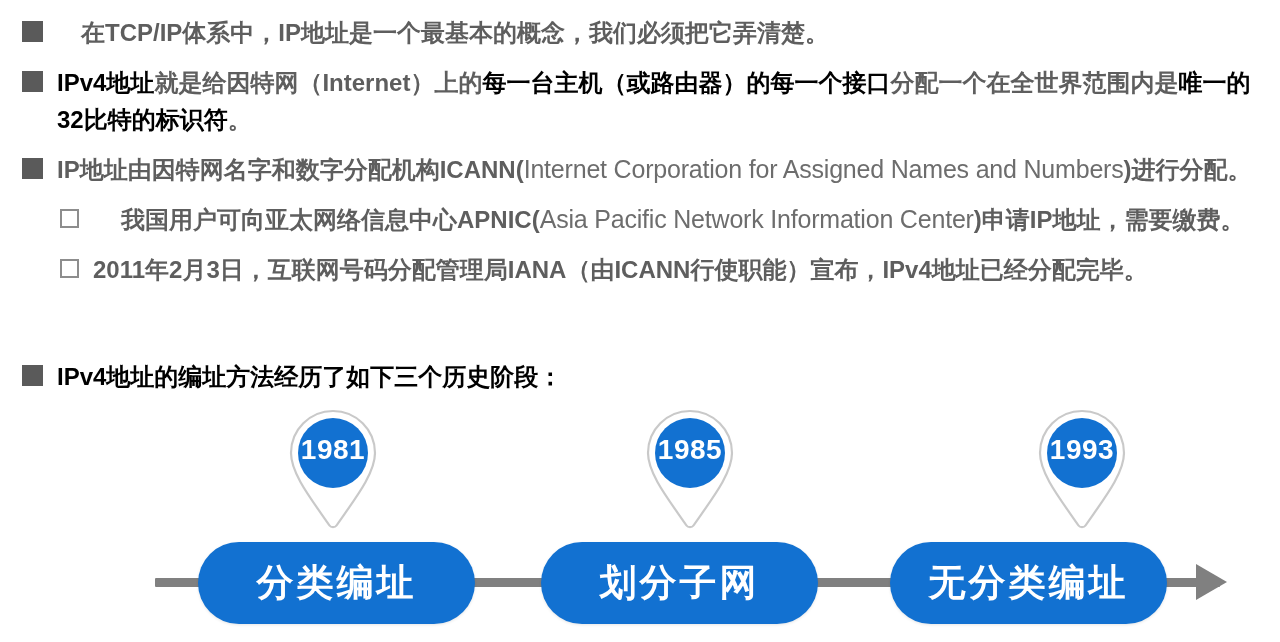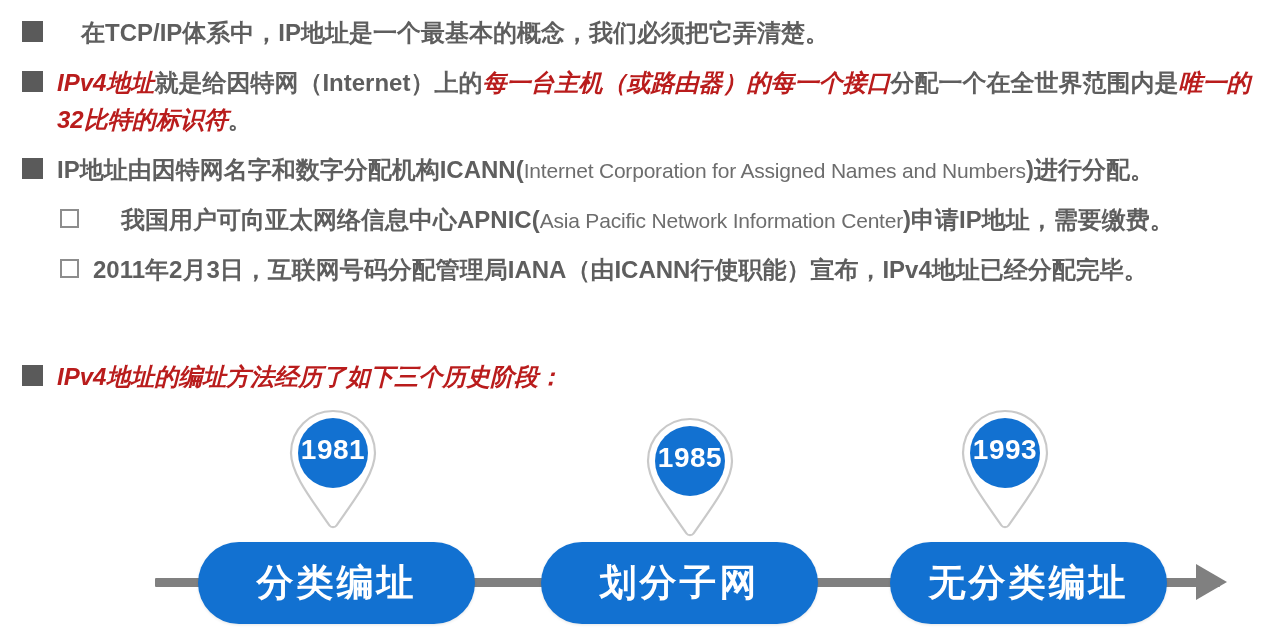--- a/index.html
+++ b/index.html
@@ -53,24 +53,24 @@
   .text-block {
     font-size: 24px;
     line-height: 37px;
     color: #5e5e5e;
     font-weight: bold;
     letter-spacing: 0px;
     white-space: nowrap;
   }
   .text-block.wrap { white-space: normal; width: 1218px; }
 
-  .hl { color: #b91c1c; font-style: italic; }
+  .hl { color: #000000; }
   .en {
     font-weight: normal;
-    font-size: 21px;
+    font-size: 25px;
     color: #6d6d6d;
     letter-spacing: -0.2px;
   }
 
   
   #timeline {
     position: absolute;
     left: 0;
     top: 400px;
     width: 1280px;
@@ -175,29 +175,29 @@
     <div class="arrow-head" style="top:164px;"></div>
 
     <div class="pin" style="left:284px; top:8px;">
       <svg width="98" height="122" viewBox="0 0 98 122">
         <path d="M49 3 C25.8 3 7 21.8 7 45 C7 66 28 92 45.5 117.5 C47 119.7 51 119.7 52.5 117.5 C70 92 91 66 91 45 C91 21.8 72.2 3 49 3 Z" fill="#ffffff" stroke="#c9c9c9" stroke-width="2.2"></path>
         <circle cx="49" cy="45" r="35" fill="#1271d1"></circle>
       </svg>
       <div class="year">1981</div>
     </div>
 
-    <div class="pin" style="left:641px; top:16px;">
+    <div class="pin" style="left:641px; top:8px;">
       <svg width="98" height="122" viewBox="0 0 98 122">
         <path d="M49 3 C25.8 3 7 21.8 7 45 C7 66 28 92 45.5 117.5 C47 119.7 51 119.7 52.5 117.5 C70 92 91 66 91 45 C91 21.8 72.2 3 49 3 Z" fill="#ffffff" stroke="#c9c9c9" stroke-width="2.2"></path>
         <circle cx="49" cy="45" r="35" fill="#1271d1"></circle>
       </svg>
       <div class="year">1985</div>
     </div>
 
-    <div class="pin" style="left:956px; top:8px;">
+    <div class="pin" style="left:1033px; top:8px;">
       <svg width="98" height="122" viewBox="0 0 98 122">
         <path d="M49 3 C25.8 3 7 21.8 7 45 C7 66 28 92 45.5 117.5 C47 119.7 51 119.7 52.5 117.5 C70 92 91 66 91 45 C91 21.8 72.2 3 49 3 Z" fill="#ffffff" stroke="#c9c9c9" stroke-width="2.2"></path>
         <circle cx="49" cy="45" r="35" fill="#1271d1"></circle>
       </svg>
       <div class="year">1993</div>
     </div>
 
     <div class="stage" style="left:198px; top:142px; width:277px;">
       <span class="stage-label">分类编址</span>
     </div>

